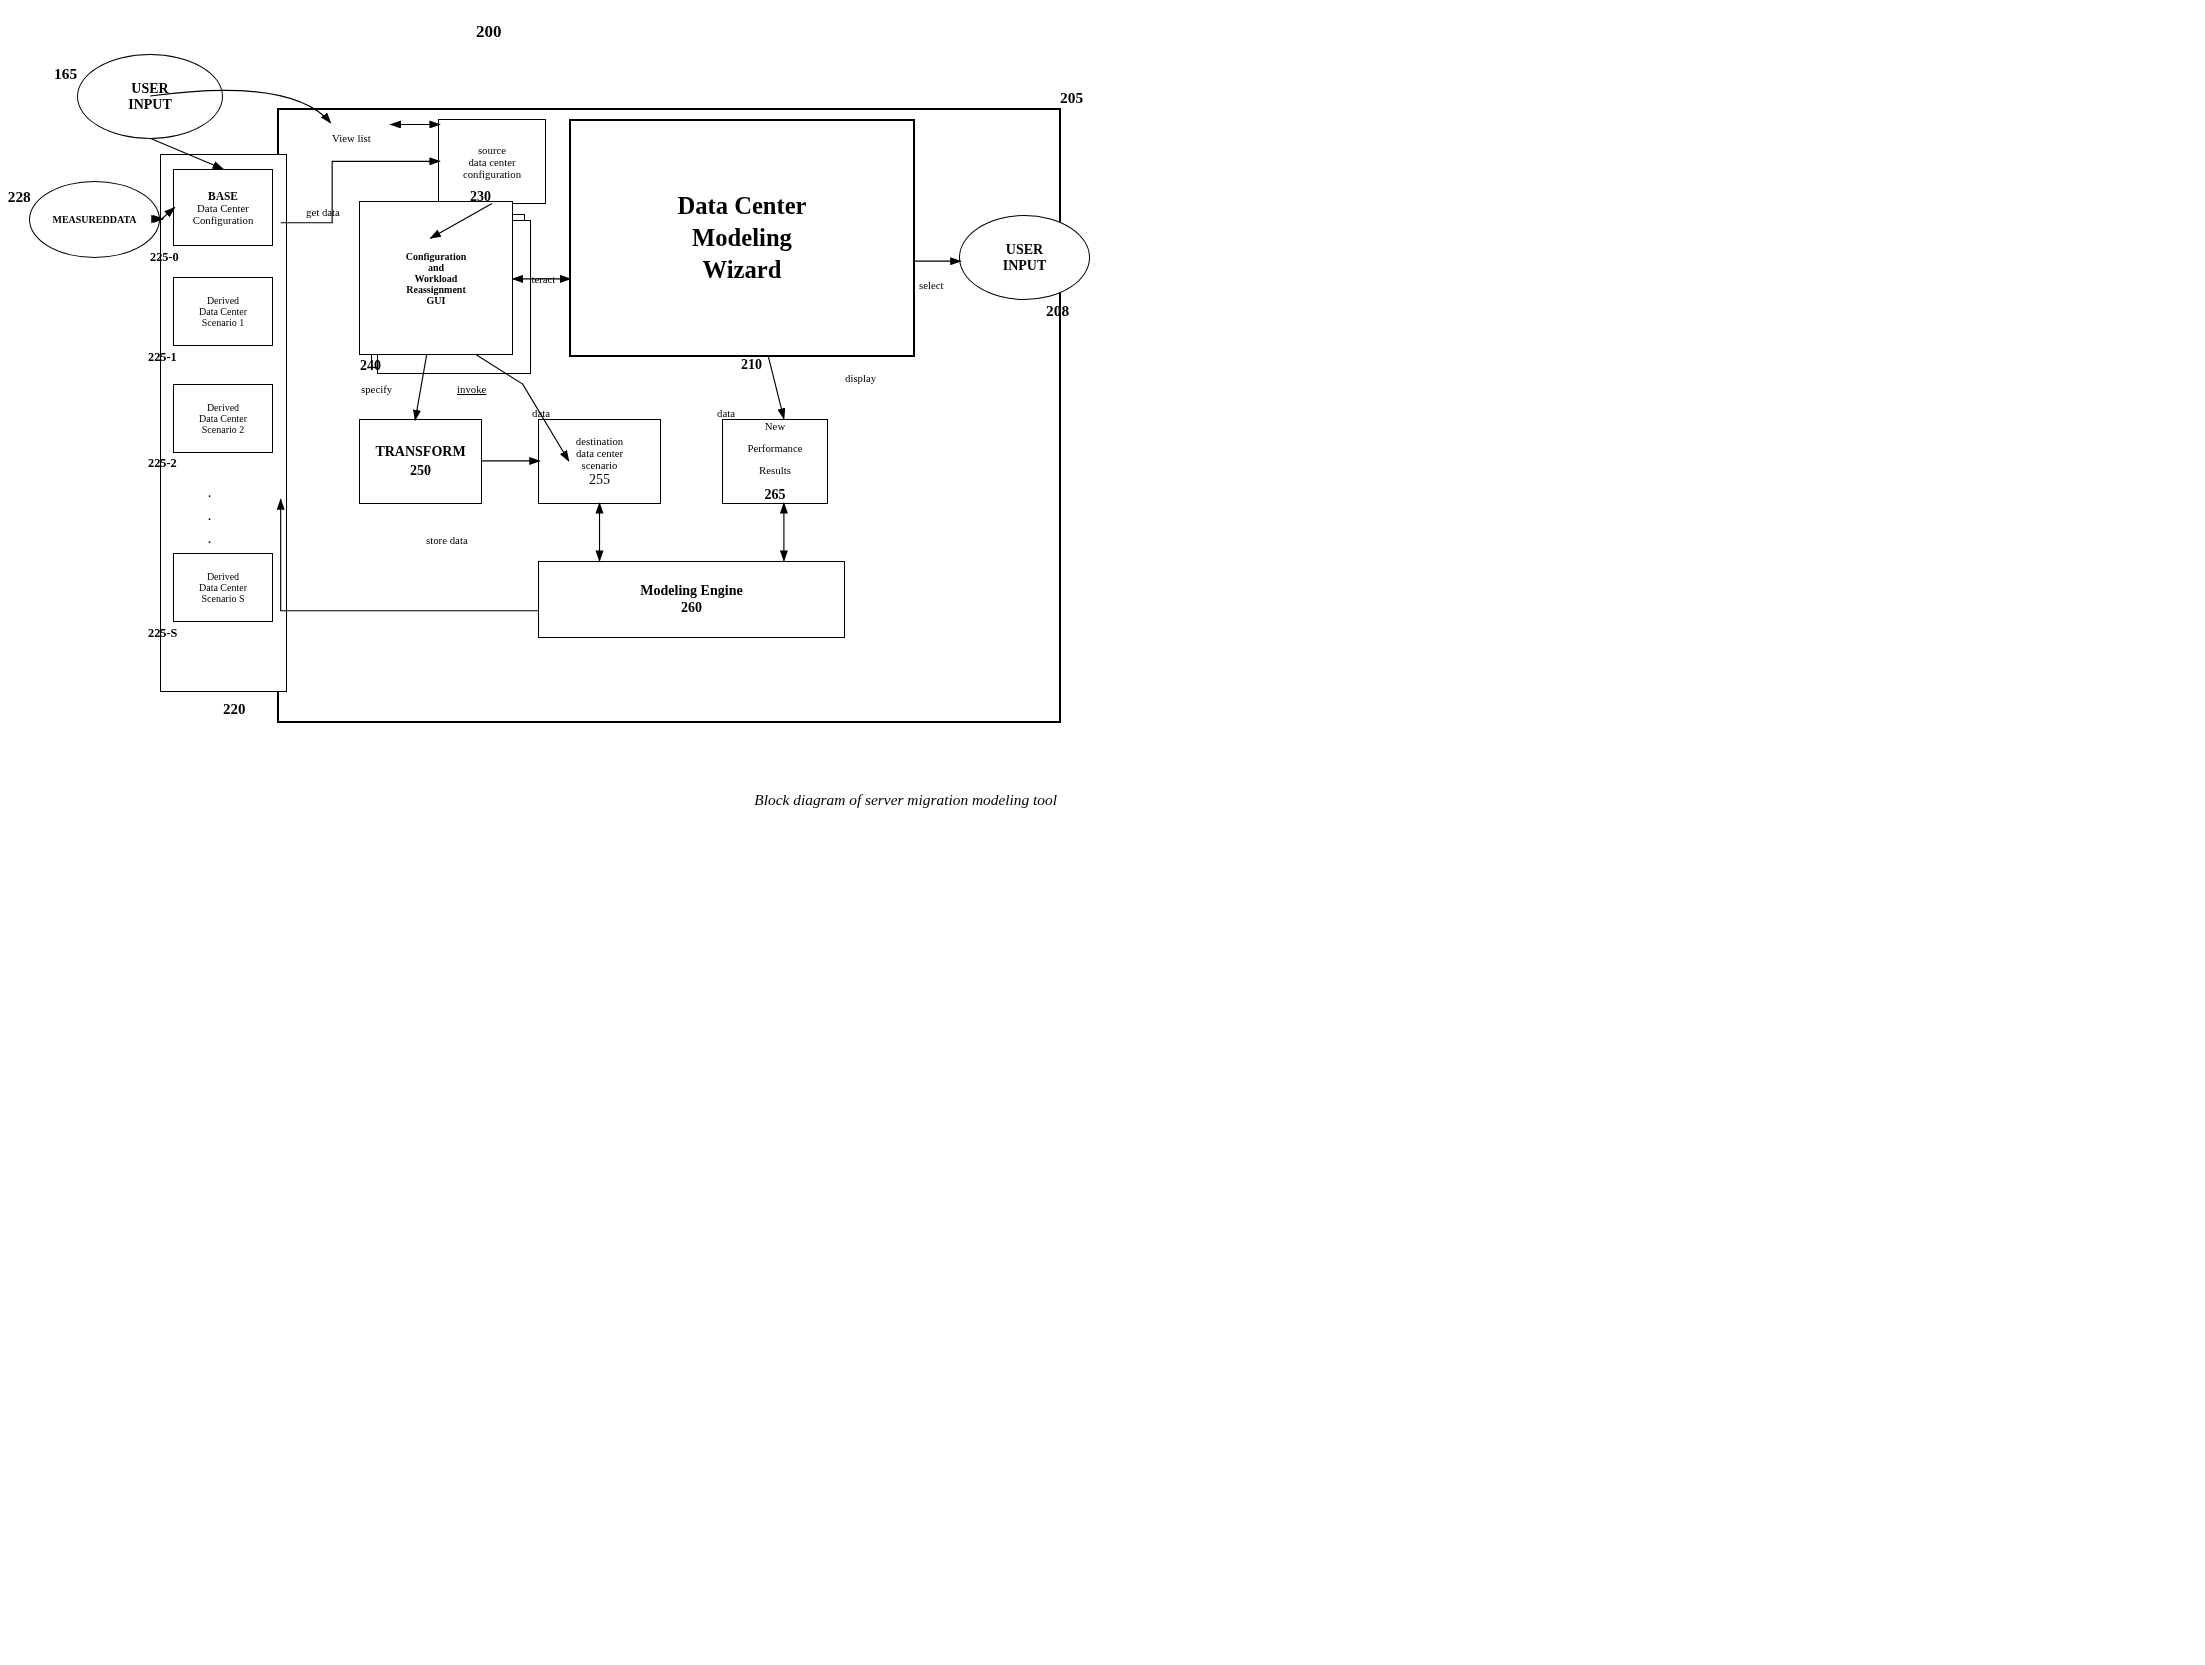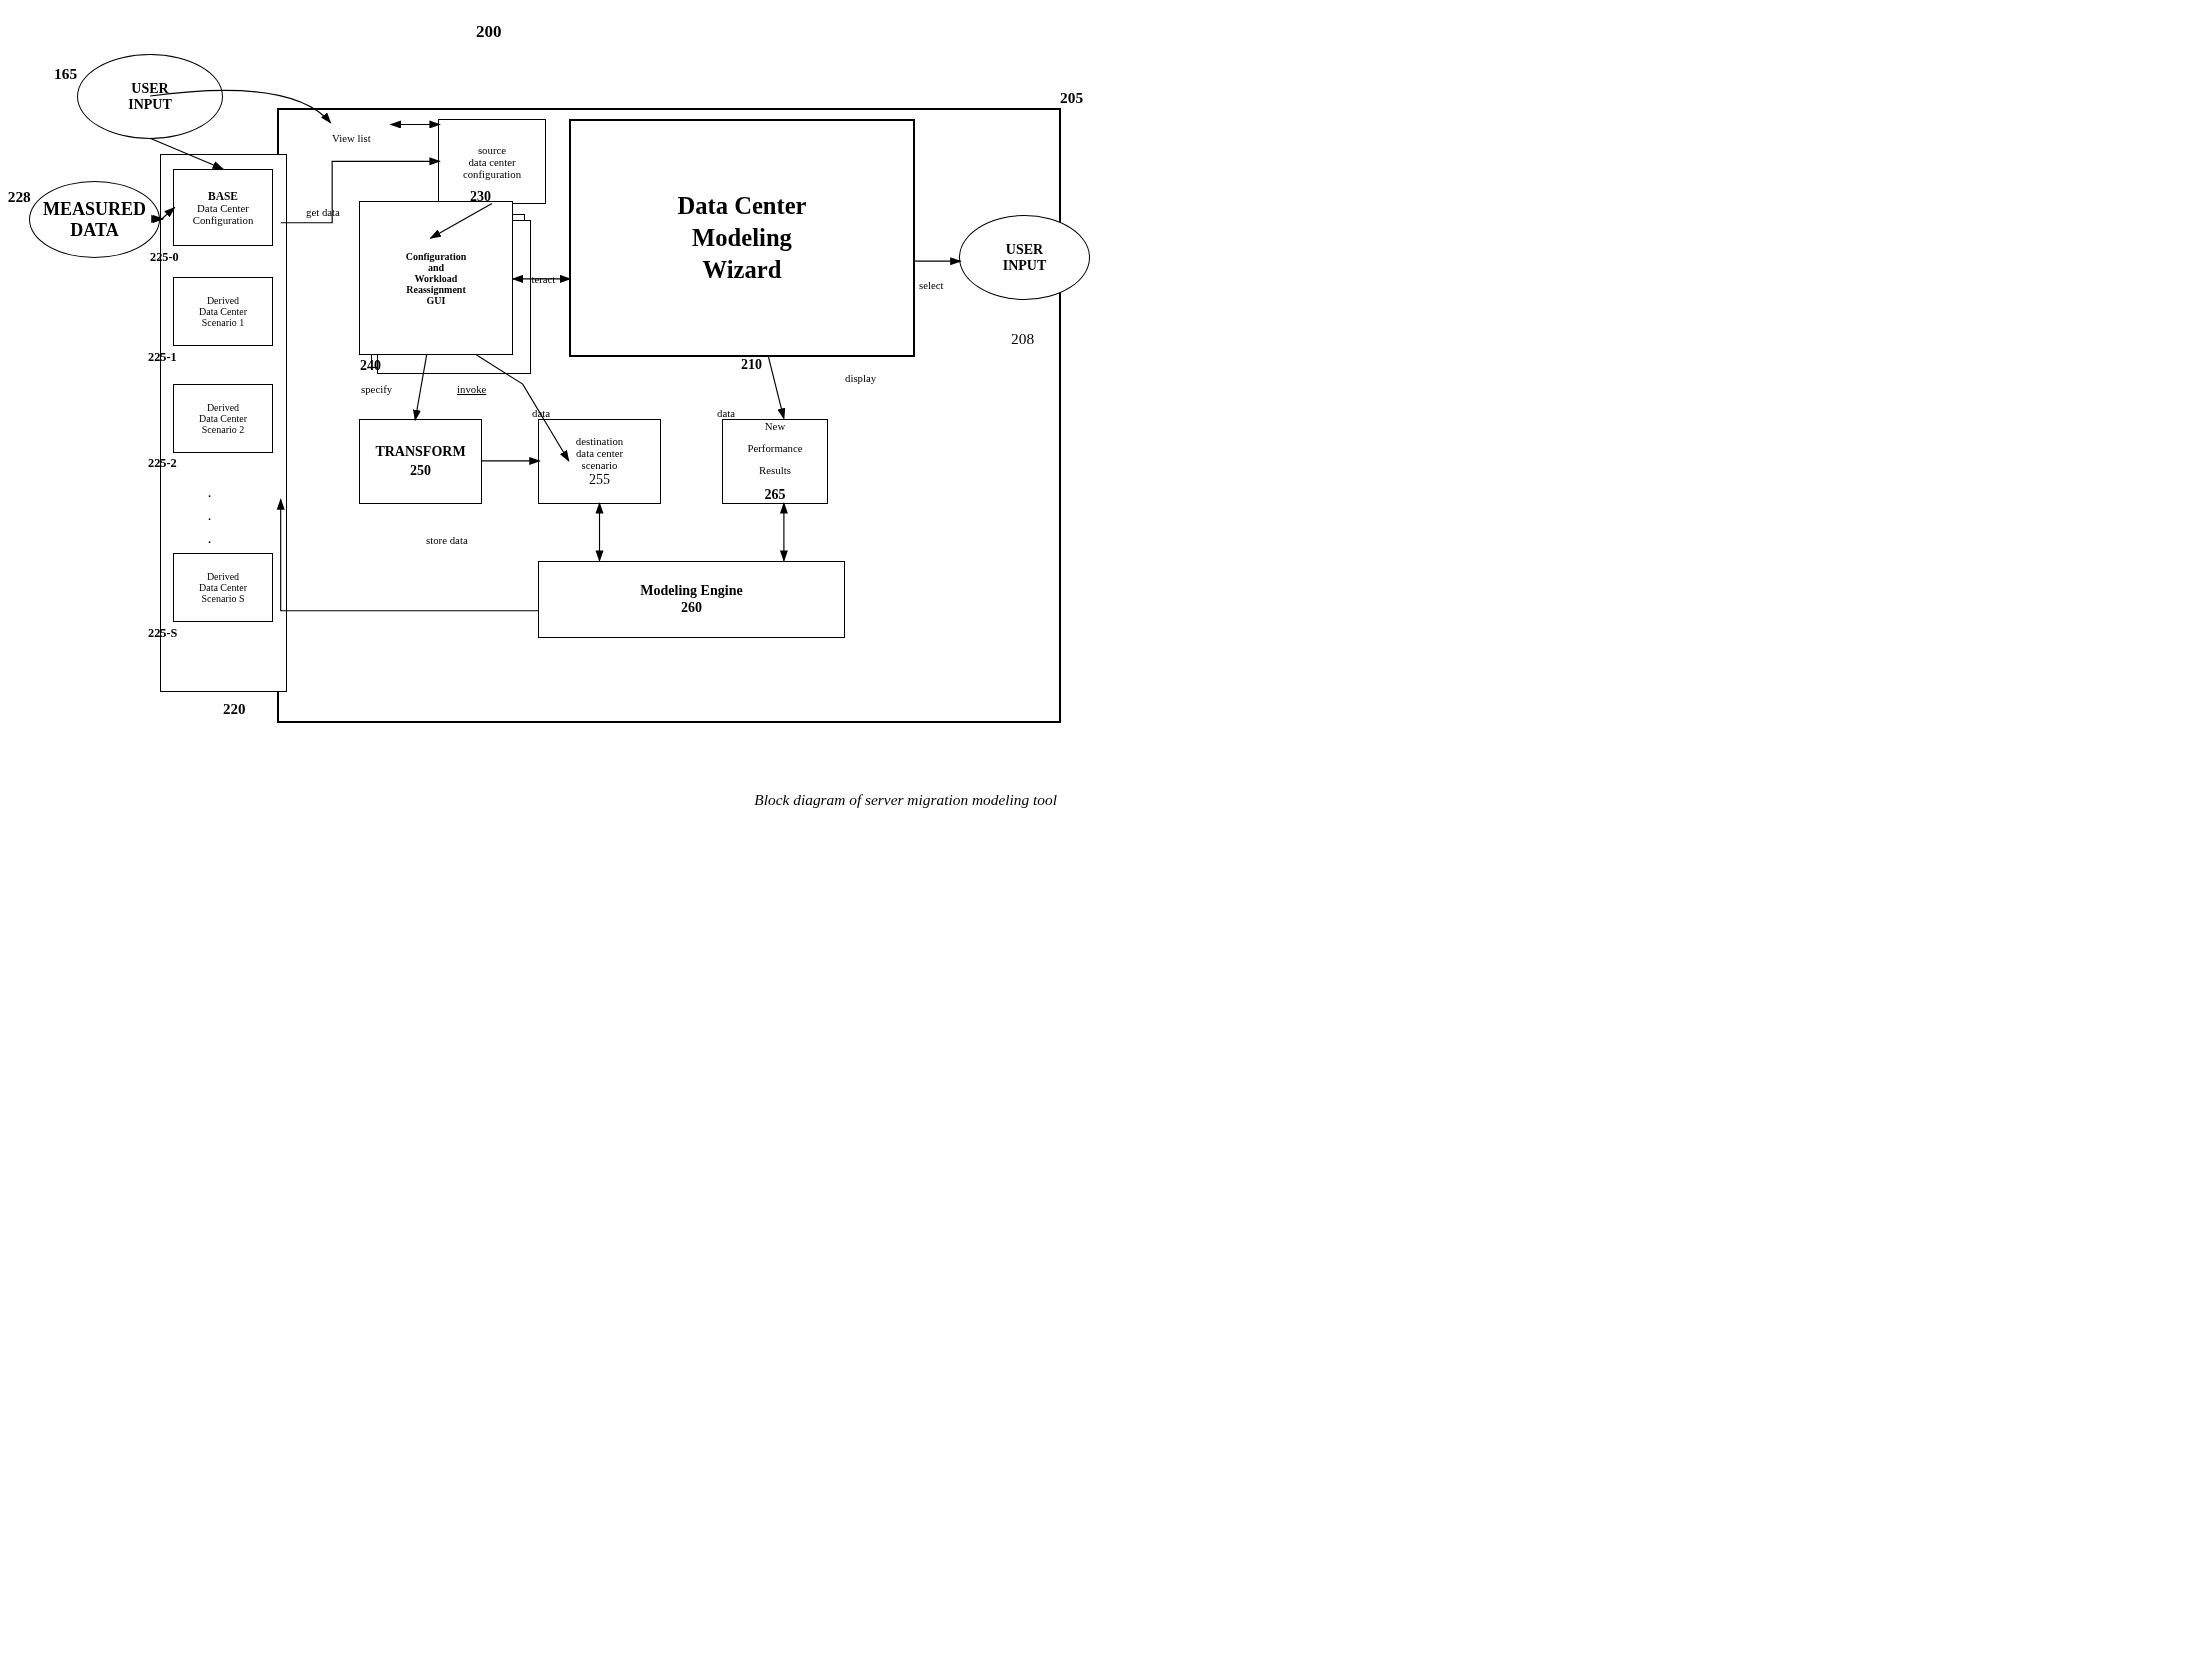--- a/index.html
+++ b/index.html
@@ -57,26 +57,26 @@
     
     .measured-data {
       position: absolute;
       top: 181px;
       left: 29px;
       width: 131px;
       height: 77px;
       border: 1.9px solid #000;
       border-radius: 50%;
       display: flex;
-      flex-direction: column;
-      align-items: center;
-      justify-content: center;
-      background: #fff;
-      text-align: center;
-      font-size: 18px;
+      flex-direction: row;
+      align-items: center;
+      justify-content: center;
+      background: #fff;
+      text-align: center;
+      font-size: 10px;
       font-weight: bold;
     }
 
     .label-228 {
       position: absolute;
       top: 188px;
       left: 7.7px;
       font-size: 15.4px;
       font-weight: bold;
     }
@@ -415,24 +415,23 @@
       justify-content: center;
       background: #fff;
       text-align: center;
       font-size: 14px;
       font-weight: bold;
     }
 
     .label-208 {
       position: absolute;
       top: 302px;
-      left: 1011px;
+      left: 1046px;
       font-size: 15.4px;
-      font-weight: normal;
-      margin-top: 28px;
+      font-weight: bold;
     }
 
     
     .caption {
       position: absolute;
       bottom: 23px;
       right: 46px;
       font-size: 15.4px;
       font-style: italic;
     }

